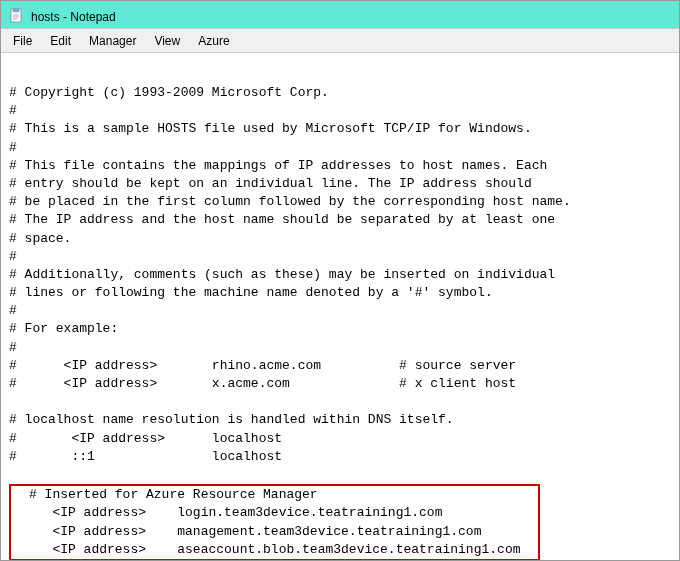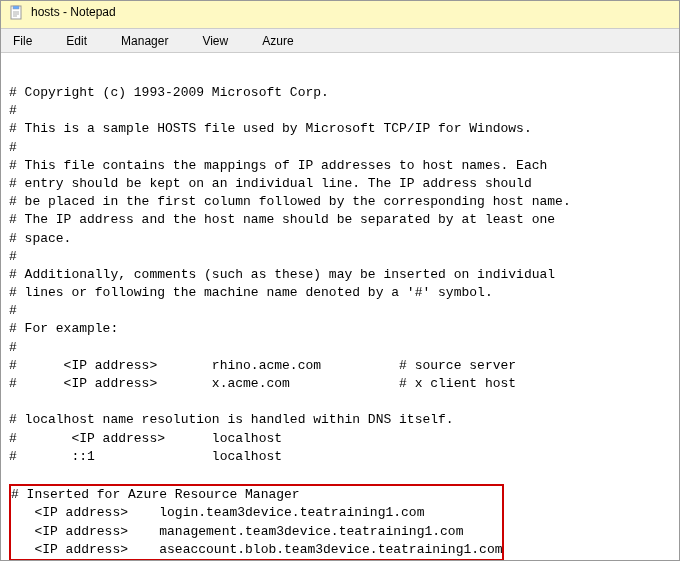--- a/index.html
+++ b/index.html
@@ -13,43 +13,43 @@
     }
     .window {
       width: 680px;
       height: 561px;
       background: #ffffff;
       border: 1px solid #999;
       display: flex;
       flex-direction: column;
     }
     .title-bar {
-      background: #fef9c3;
+      background: #5eead4;
       border-bottom: 1px solid #ccc;
       padding: 4px 8px;
       display: flex;
-      align-items: flex-start;
+      align-items: flex-end;
       gap: 6px;
       height: 28px;
     }
     .title-bar-icon {
       width: 16px;
       height: 16px;
     }
     .title-bar-text {
       font-family: Arial, sans-serif;
       font-size: 12px;
       color: #000;
     }
     .menu-bar {
       background: #f0f0f0;
       border-bottom: 1px solid #ccc;
       padding: 2px 4px;
       display: flex;
-      gap: 18px;
+      gap: 2px;
       height: 24px;
       align-items: center;
     }
     .menu-item {
       font-family: Arial, sans-serif;
       font-size: 12px;
       padding: 2px 8px;
       cursor: pointer;
       color: #000;
     }
@@ -63,21 +63,21 @@
       white-space: pre;
       font-family: 'Courier New', Courier, monospace;
       font-size: 13px;
       color: #000;
       line-height: 1.4;
       margin-top: 27px;
     }
     .highlighted-section {
       border: 2px solid #cc0000;
       display: inline-block;
-      padding: 0 0;
+      padding: 0 18px;
     }
   </style>
 </head>
 <body>
 
 <div class="window">
   <div class="title-bar">
     <svg class="title-bar-icon" viewBox="0 0 16 16">
       <rect x="2" y="1" width="10" height="13" fill="#fff" stroke="#999" stroke-width="1"></rect>
       <rect x="4" y="1" width="6" height="3" fill="#6af" stroke="#999" stroke-width="0.5"></rect>

